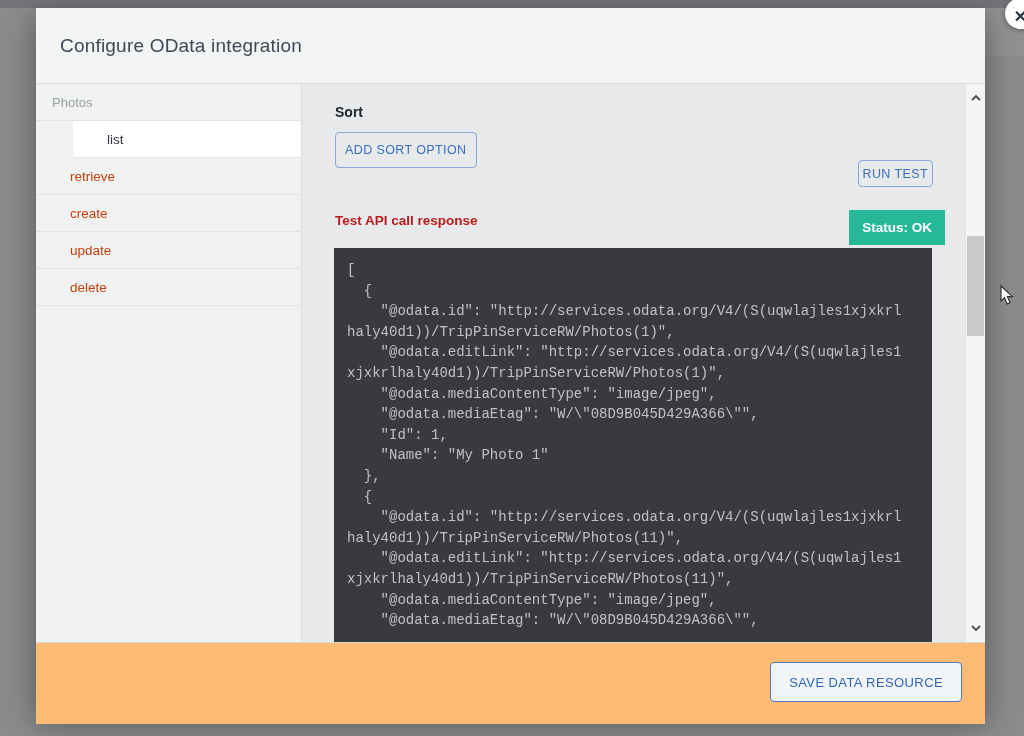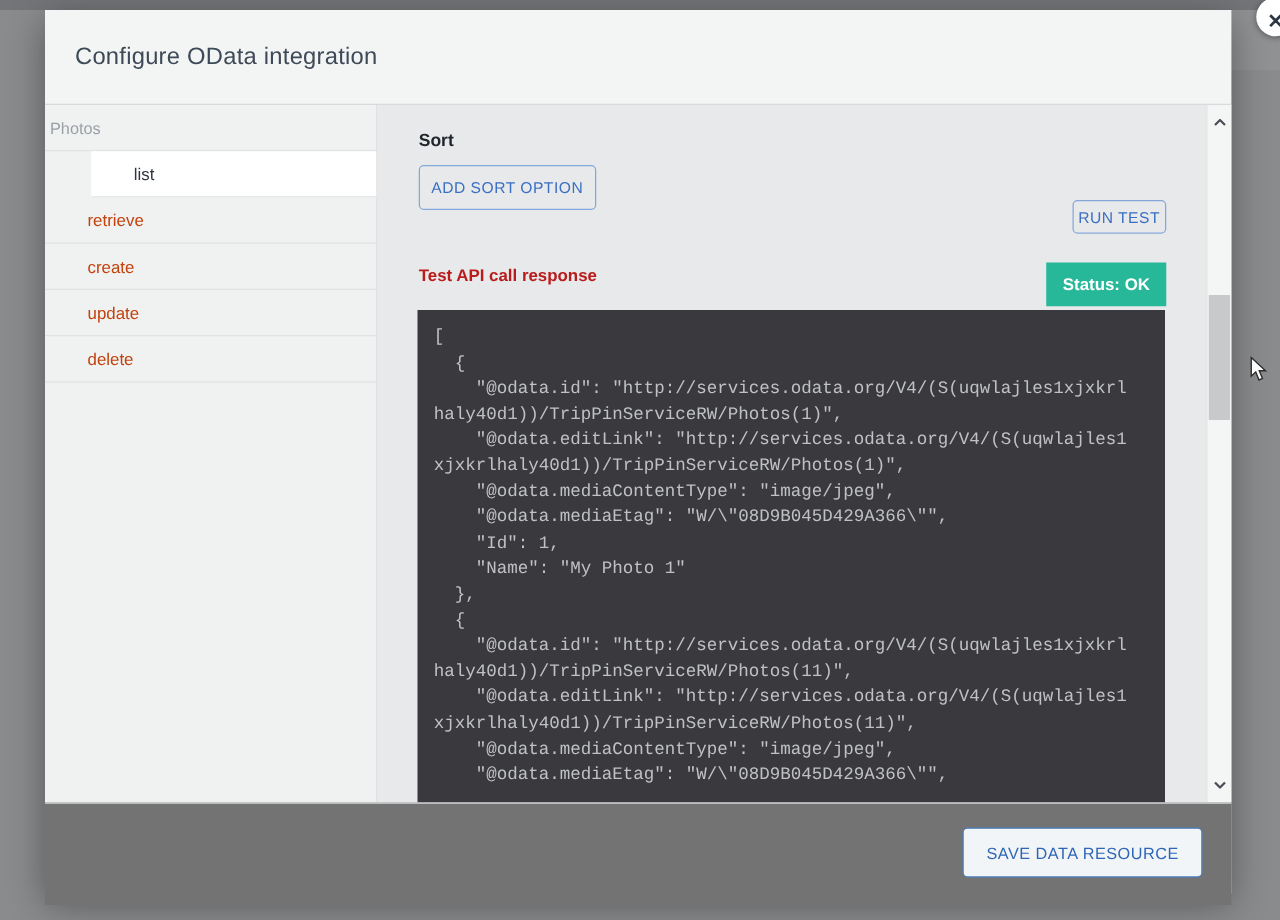--- a/index.html
+++ b/index.html
@@ -19,21 +19,21 @@
   .modal-header {
     height:76px; background:#f3f4f4; border-bottom:1px solid #d8dadb;
     display:flex; align-items:center; padding-left:24px;
   }
   .modal-title { font-size:19px; color:#3e4a57; letter-spacing:.2px; }
 
   .modal-body { position:relative; height:558px; display:flex; }
 
   .sidebar { width:266px; background:#f0f1f1; border-right:1px solid #dadcdd; }
   .sidebar-header {
-    height:37px; line-height:37px; padding-left:4px;
+    height:37px; line-height:37px; padding-left:16px;
     color:#9ba1a7; font-size:13px; border-bottom:1px solid #e0e2e3;
   }
   .sidebar-item {
     height:37px; line-height:37px; padding-left:34px;
     color:#c2410c; font-size:13.5px; border-bottom:1px solid #e0e2e3; cursor:pointer;
   }
   .sidebar-item.selected { background:#ffffff; color:#2f3640;margin-left:37px; }
 
   .main { flex:1; position:relative; background:#e8e9ea; }
 
@@ -42,21 +42,21 @@
     display:inline-flex; align-items:center; justify-content:center;
     border:1px solid #85a8da; border-radius:4px; background:transparent;
     color:#3a6fc4; font-family:"Liberation Sans", sans-serif;
     font-size:12.5px; letter-spacing:.4px; cursor:pointer;
   }
   .add-sort-btn { position:absolute; left:33px; top:48px; height:36px; padding:0 9px; }
   .run-test-btn { position:absolute; right:52px; top:76px; height:27px; padding:0 4px; }
 
   .response-label { position:absolute; left:33px; top:129px; font-size:13.5px; font-weight:bold; color:#b91c1c; }
   .status-badge {
-    position:absolute; right:52px; top:126px; height:35px;
+    position:absolute; right:40px; top:126px; height:35px;
     display:flex; align-items:center; padding:0 13px;
     background:#26b899; color:#ffffff; font-size:13.5px; font-weight:bold;
   }
 
   .code-block {
     position:absolute; left:32px; top:164px; width:598px; height:394px;
     background:#3a3a3e; color:#bfc1c4; overflow:hidden;
     padding:12px 0 0 13px;
     font-family:"Liberation Mono","DejaVu Sans Mono",monospace;
     font-size:14px; line-height:20.6px; white-space:pre;
@@ -65,21 +65,21 @@
   .scrollbar {
     position:absolute; top:0; right:0; width:20px; height:558px;
     background:#f4f5f5; border-left:1px solid #e3e4e5;
   }
   .scroll-arrow { position:absolute; left:0; width:20px; height:16px; display:flex; align-items:center; justify-content:center; cursor:pointer; }
   .scroll-arrow.up { top:6px; }
   .scroll-arrow.down { bottom:6px; }
   .scroll-thumb { position:absolute; left:1px; top:152px; width:17px; height:100px; background:#c8c9ca; cursor:pointer; }
 
   .modal-footer {
-    position:relative; height:82px; background:#737373; border-top:1px solid #d6d8d9;
+    position:relative; height:82px; background:#fdba74; border-top:1px solid #d6d8d9;
   }
   .save-btn {
     position:absolute; right:23px; top:19px; height:40px; padding:0 18px;
     border:1px solid #4a7fc1; background:#f2f5f7; color:#2f66b8; font-size:13px;
   }
 
   .close-btn {
     position:absolute; left:969px; top:-10px; width:31px; height:31px;
     border-radius:50%; background:#ffffff; box-shadow:0 1px 5px rgba(0,0,0,.4);
     display:flex; align-items:center; justify-content:center;

